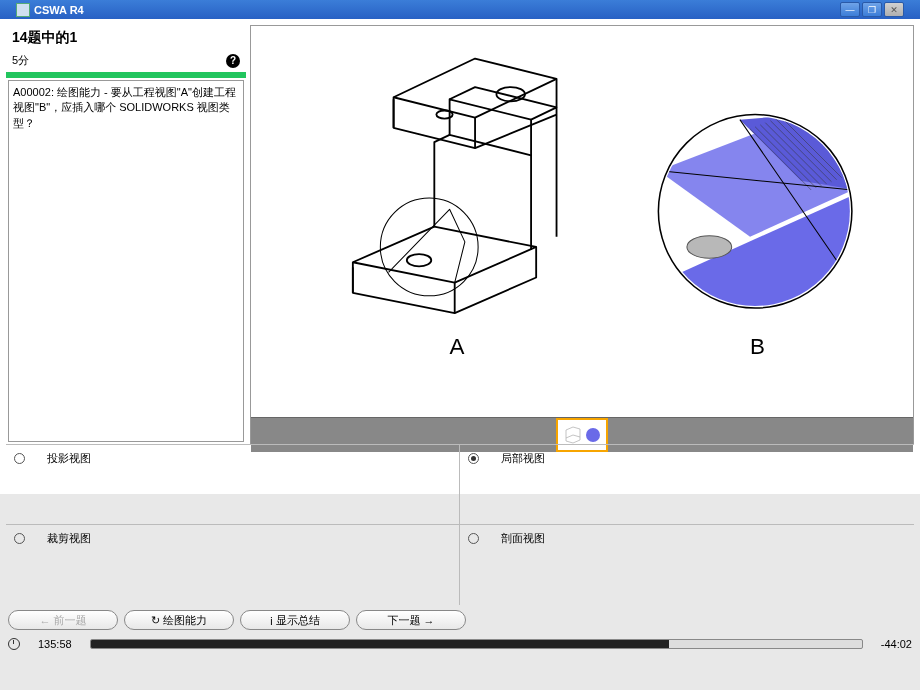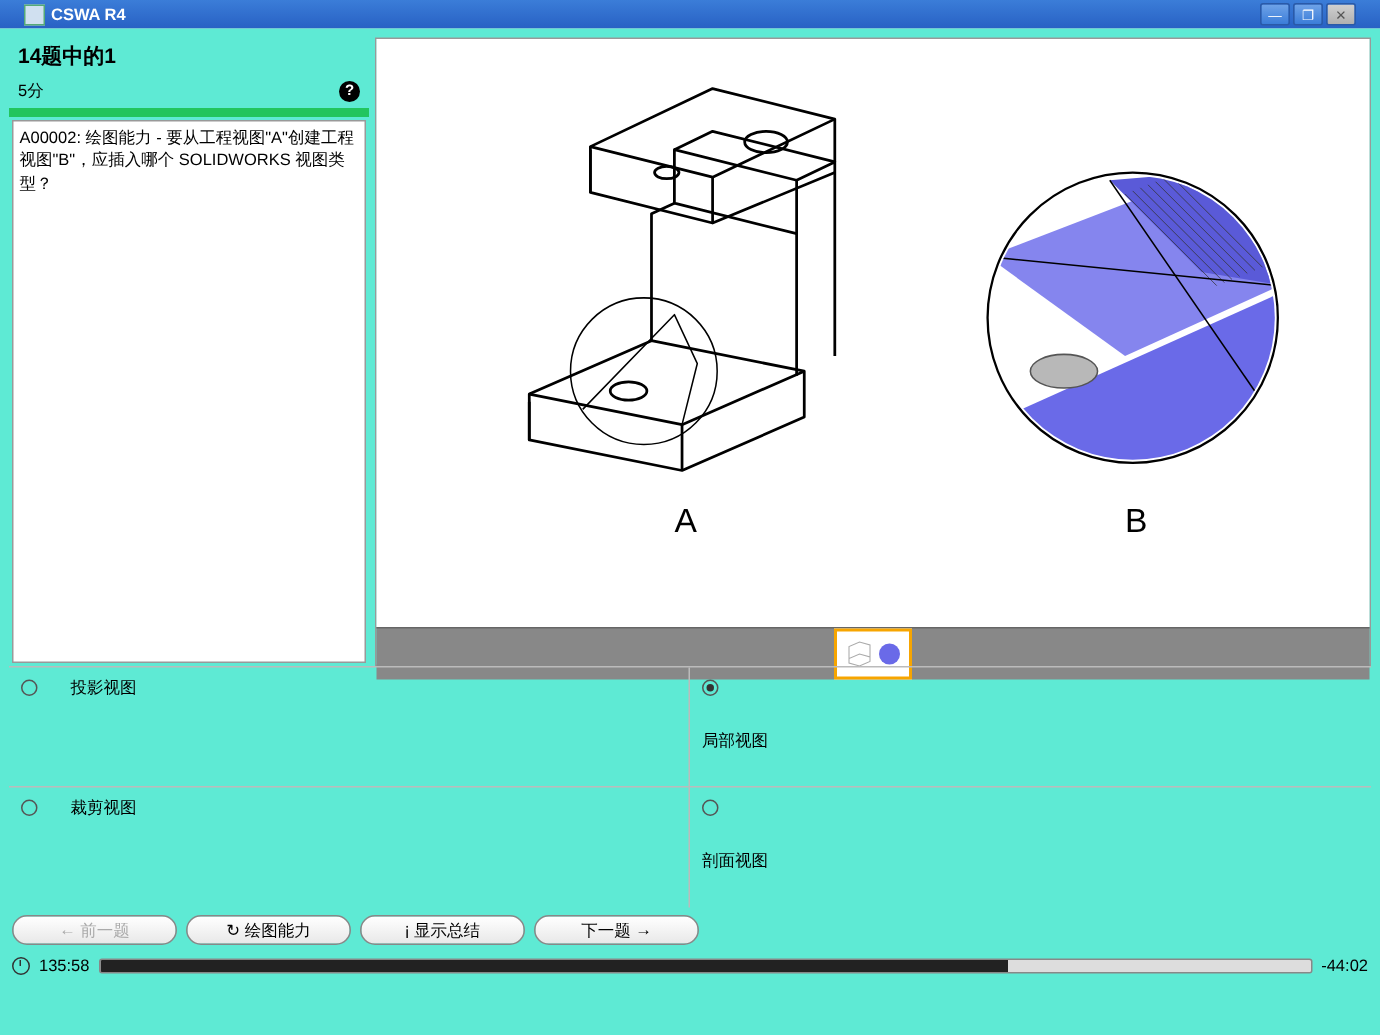--- a/index.html
+++ b/index.html
@@ -7,52 +7,52 @@
 
 
 .titlebar { height: 19px; background: linear-gradient(#3b7dd8, #2861c4); display: flex; align-items: center; padding: 0 16px; color: #fff; font-size: 11px; }
 .titlebar .icon { width: 14px; height: 14px; background: #d0e0f0; margin-right: 4px; border: 1px solid #5a7; }
 .titlebar .title { flex: 1; font-weight: bold; }
 .winbtns { display: flex; gap: 2px; }
 .winbtn { width: 20px; height: 15px; background: linear-gradient(#6fa3e8,#3b7dd8); border: 1px solid #2a5aa8; border-radius: 2px; display: flex; align-items: center; justify-content: center; font-size: 9px; color: #fff; cursor: pointer; }
 .winbtn.close { background: linear-gradient(#d0d0d0,#b0b0b0); color: #555; }
 
 
-.app { height: 671px; background: #5eead4; display: flex; flex-direction: column; }
+.app { height: 475px; background: #ffffff; display: flex; flex-direction: column; }
 .content-top { display: flex; height: 425px; }
 .left-col { width: 240px; display: flex; flex-direction: column; }
 .q-header { padding: 4px 6px; }
 .q-title { font-size: 14px; font-weight: bold; color: #000; }
 .q-sub { display: flex; justify-content: space-between; align-items: center; font-size: 11px; padding: 2px 6px 4px; border-bottom: 6px solid #22c55e; }
 .help { width: 14px; height: 14px; border-radius: 50%; background: #000; color: #fff; font-size: 10px; display: flex; align-items: center; justify-content: center; cursor: pointer; font-weight: bold; }
 .q-text { flex: 1; border: 1px solid #999; padding: 4px; font-size: 11px; line-height: 1.4; background: #fff; margin: 2px; }
 
 .right-col { flex: 1; display: flex; flex-direction: column; border: 1px solid #999; margin-left: 4px; }
 .image-area { flex: 1; background: #fff; position: relative; }
 .thumb-bar { height: 42px; background: #888; display: flex; align-items: center; justify-content: center; border-top: 1px solid #666; }
 .thumb { width: 52px; height: 34px; background: #fff; border: 2px solid #f7a500; display: flex; align-items: center; justify-content: center; cursor: pointer; }
 .thumb-inner { width: 40px; height: 26px; display: flex; align-items: center; justify-content: center; gap: 2px; }
 
 
 .answers { height: 160px; display: flex; flex-wrap: wrap; border-top: 1px solid #bbb; margin: 0 6px; }
 .answer { width: 50%; height: 80px; border-right: 1px solid #bbb; border-bottom: 1px solid #bbb; padding: 6px 8px; display: flex; align-items: flex-start; gap: 22px; cursor: pointer; }
-.answer:nth-child(2n) { border-right: none; flex-direction: column; }
+.answer:nth-child(2n) { border-right: none; }
 .answer:nth-child(n+3) { border-bottom: none; }
 .radio { width: 11px; height: 11px; border: 1px solid #555; border-radius: 50%; flex-shrink: 0; margin-top: 2px; display: flex; align-items: center; justify-content: center; }
 .radio.checked::after { content: ''; width: 5px; height: 5px; background: #333; border-radius: 50%; }
 .answer-label { font-size: 11px; }
 
 
 .bottom { padding: 4px 8px 6px; }
 .btn-row { display: flex; align-items: center; gap: 6px; height: 24px; margin-bottom: 4px; }
 .btn { height: 20px; background: linear-gradient(#fff,#e8e8e8); border: 1px solid #888; border-radius: 10px; padding: 0 10px; font-size: 11px; display: flex; align-items: center; gap: 3px; cursor: pointer; }
 .btn.wide { min-width: 110px; justify-content: center; }
 .btn.disabled { color: #aaa; cursor: default; }
 .version { flex: 1; text-align: center; font-size: 10px; color: #555; }
-.timer-row { display: flex; align-items: center; gap: 6px; font-size: 11px; height: 16px; }
+.timer-row { display: flex; align-items: center; gap: 18px; font-size: 11px; height: 16px; }
 .clock { width: 12px; height: 12px; border: 1.5px solid #333; border-radius: 50%; position: relative; }
 .clock::after { content: ''; position: absolute; left: 4px; top: 1px; width: 1px; height: 4px; background: #333; }
 .progress { flex: 1; height: 10px; background: #ddd; border: 1px solid #888; border-radius: 2px; position: relative; overflow: hidden; }
 .progress-fill { height: 100%; background: #222; width: 75%; }
 
 
 .drawing { width: 100%; height: 100%; }
 </style>
 </head>
 <body>

